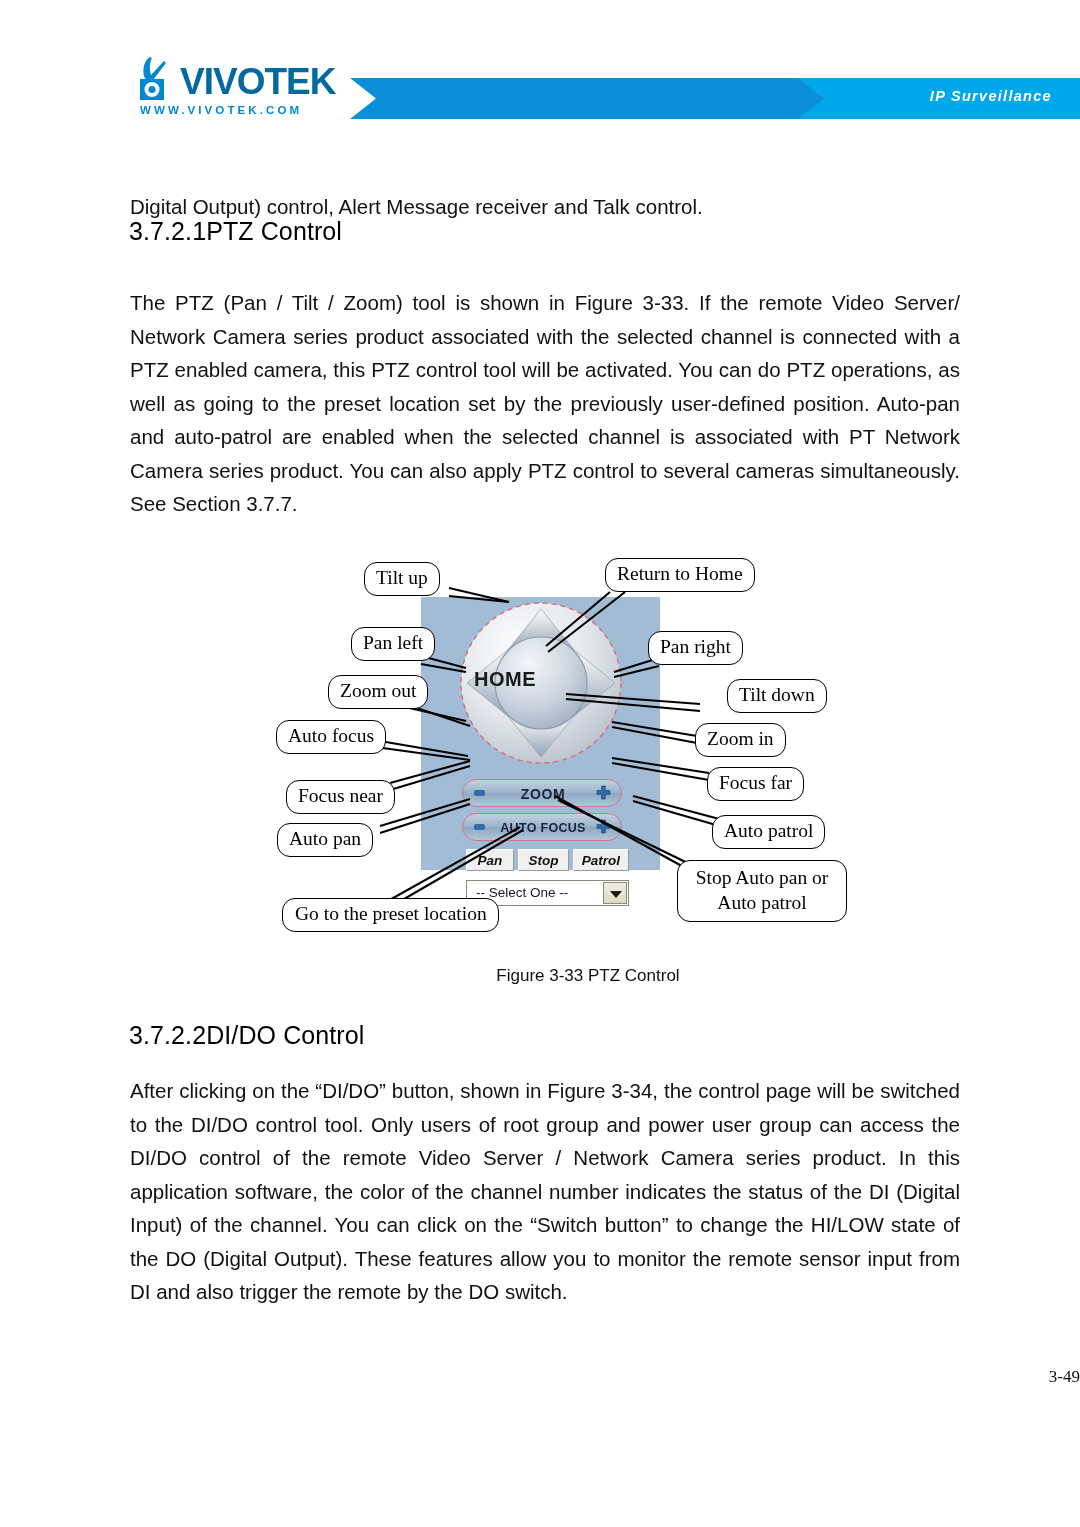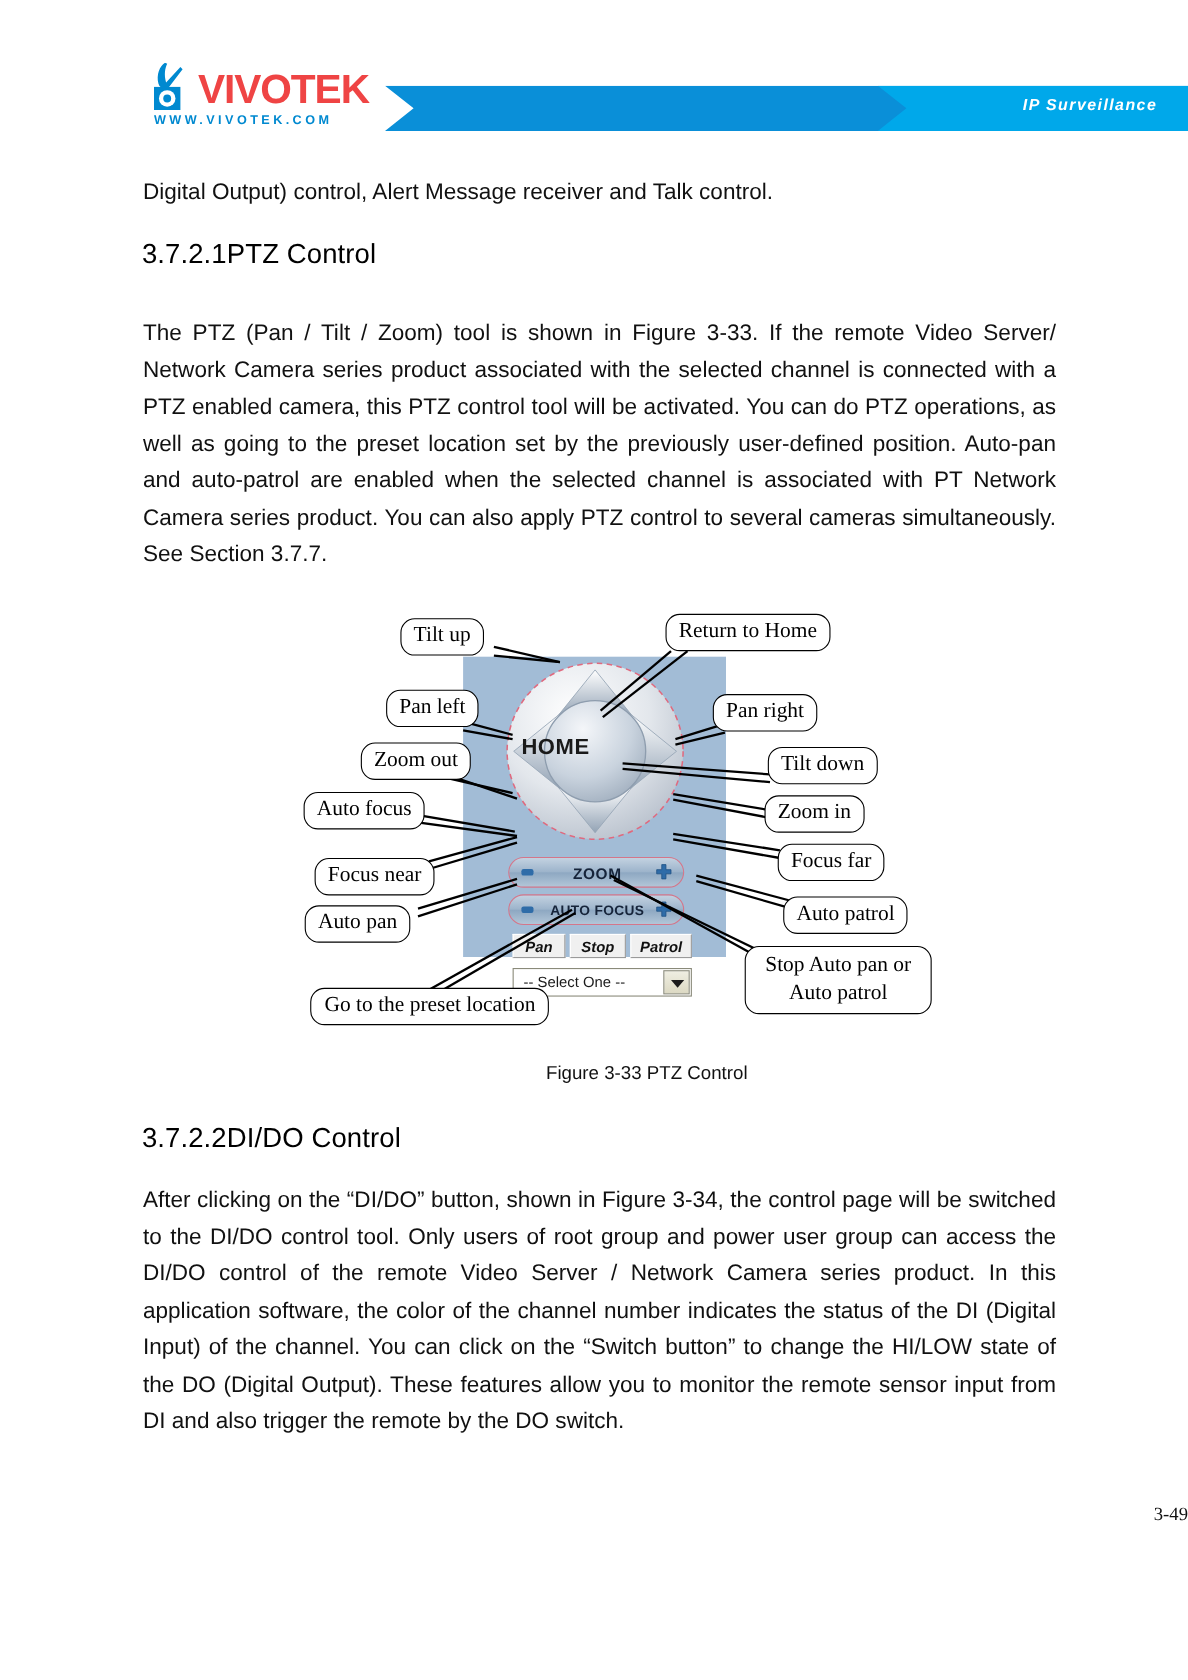--- a/index.html
+++ b/index.html
@@ -39,21 +39,21 @@
     height: 52px;
   }
   #logo-wordmark {
     position: absolute;
     left: 42px;
     top: 6px;
     font-family: "Liberation Sans", sans-serif;
     font-weight: bold;
     font-size: 37px;
     letter-spacing: -1px;
-    color: #ef4444;
+    color: #0369a1;
     line-height: 1;
   }
   #logo-url {
     position: absolute;
     left: 2px;
     top: 48px;
     font-family: "Liberation Sans", sans-serif;
     font-weight: bold;
     font-size: 11.5px;
     letter-spacing: 3.1px;
@@ -84,21 +84,21 @@
   .body-text {
     position: absolute;
     left: 130px;
     width: 830px;
     font-family: "Liberation Sans", sans-serif;
     font-size: 20.5px;
     line-height: 33.5px;
     text-align: justify;
     color: #111111;
   }
-  .body-text.nojustify { text-align: left; }
+  .body-text.nojustify { text-align: left; margin-top: 32px; }
 
   .section-heading {
     position: absolute;
     left: 129px;
     font-family: "Liberation Sans", sans-serif;
     font-size: 25px;
     line-height: 1.2;
     color: #000000;
     letter-spacing: 0.1px;
   }
@@ -448,21 +448,21 @@
       <path d="M386 372 L520 297"></path>
       <path d="M399 372 L523 300"></path>
     </g>
   </svg>
 
   <div class="callout" style="left:364px; top:32px;">Tilt up</div>
   <div class="callout" style="left:605px; top:28px;">Return to Home</div>
   <div class="callout" style="left:351px; top:97px;">Pan left</div>
   <div class="callout" style="left:648px; top:101px;">Pan right</div>
   <div class="callout" style="left:328px; top:145px;">Zoom out</div>
-  <div class="callout" style="left:698px; top:149px;">Tilt down</div>
+  <div class="callout" style="left:727px; top:149px;">Tilt down</div>
   <div class="callout" style="left:276px; top:190px;">Auto focus</div>
   <div class="callout" style="left:695px; top:193px;">Zoom in</div>
   <div class="callout" style="left:286px; top:250px;">Focus near</div>
   <div class="callout" style="left:707px; top:237px;">Focus far</div>
   <div class="callout" style="left:277px; top:293px;">Auto pan</div>
   <div class="callout" style="left:712px; top:285px;">Auto patrol</div>
   <div class="callout two-line" style="left:677px; top:330px; width:170px;">Stop Auto pan or Auto patrol</div>
   <div class="callout" style="left:282px; top:368px;padding-left:12px;">Go to the preset location</div>
 
   <div id="figure-caption">Figure 3-33 PTZ Control</div>

